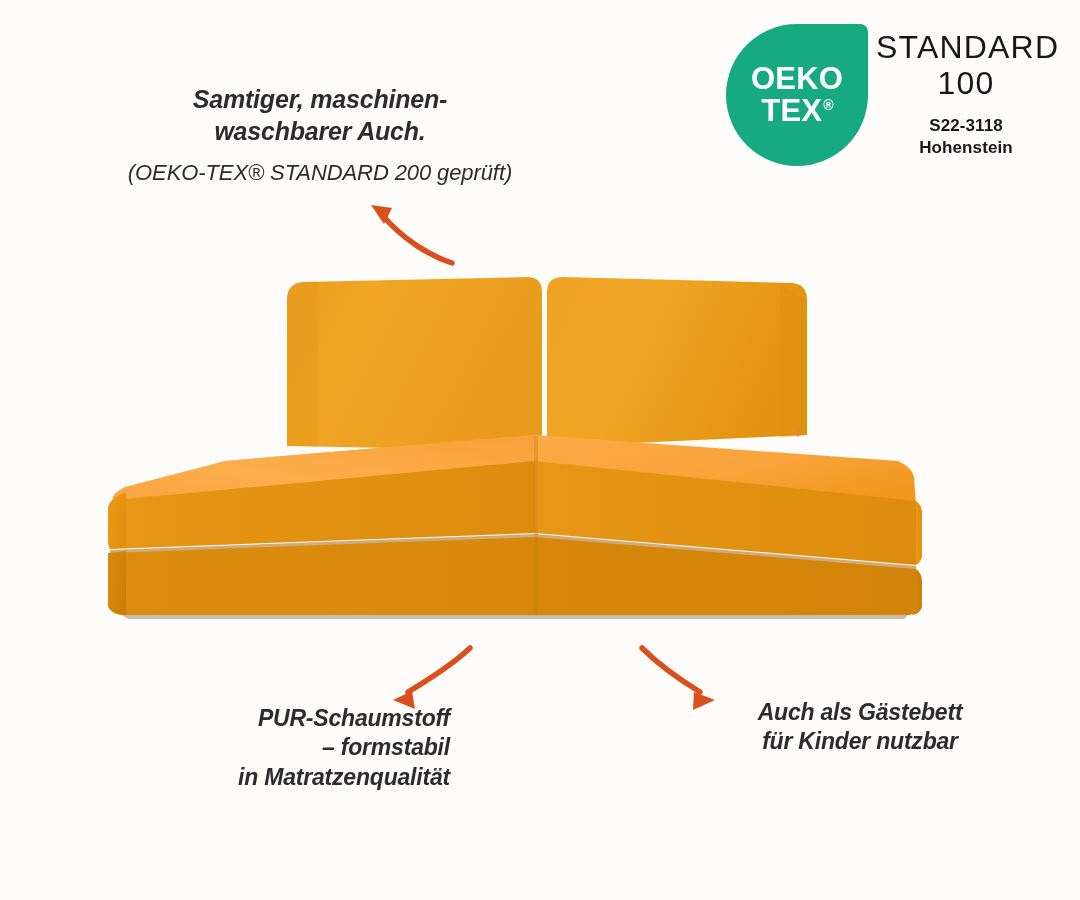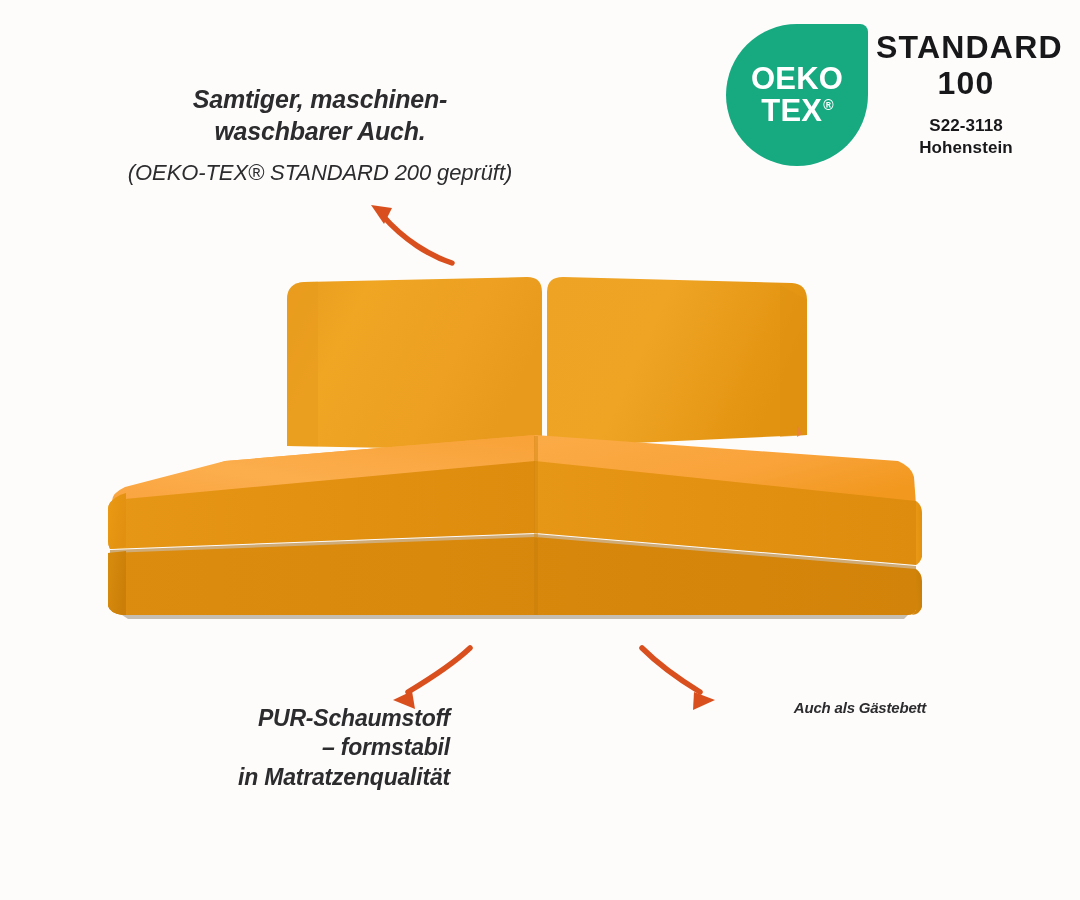--- a/index.html
+++ b/index.html
@@ -79,21 +79,21 @@
   .cert-info {
     position: absolute;
     left: 150px;
     top: 6px;
     width: 180px;
     text-align: center;
     color: #18181a;
   }
   .cert-standard {
     font-size: 32px;
-    font-weight: bold;
+    font-weight: normal;
     letter-spacing: 1.2px;
     line-height: 1.12;
   }
   .cert-number {
     margin-top: 13px;
     font-size: 17px;
     font-weight: bold;
     line-height: 1.32;
     letter-spacing: 0.1px;
     text-align: center;
@@ -132,21 +132,21 @@
     text-align: right;
   }
   #callout-foam .headline { font-size: 23px; }
 
   #callout-guestbed {
     left: 690px;
     top: 698px;
     width: 340px;
     text-align: center;
   }
-  #callout-guestbed .headline { font-size: 15px; }
+  #callout-guestbed .headline { font-size: 23px; }
 
   
   .arrow-layer {
     position: absolute;
     inset: 0;
     pointer-events: none;
   }
 
   
   .couch {
@@ -314,16 +314,17 @@
     <div class="headline">
       <div>PUR-Schaumstoff</div>
       <div>– formstabil</div>
       <div>in Matratzenqualität</div>
     </div>
   </div>
 
   <div class="callout" id="callout-guestbed">
     <div class="headline">
       <div>Auch als Gästebett</div>
+      <div>für Kinder nutzbar</div>
     </div>
   </div>
 
 </div>
 
 </body></html>

